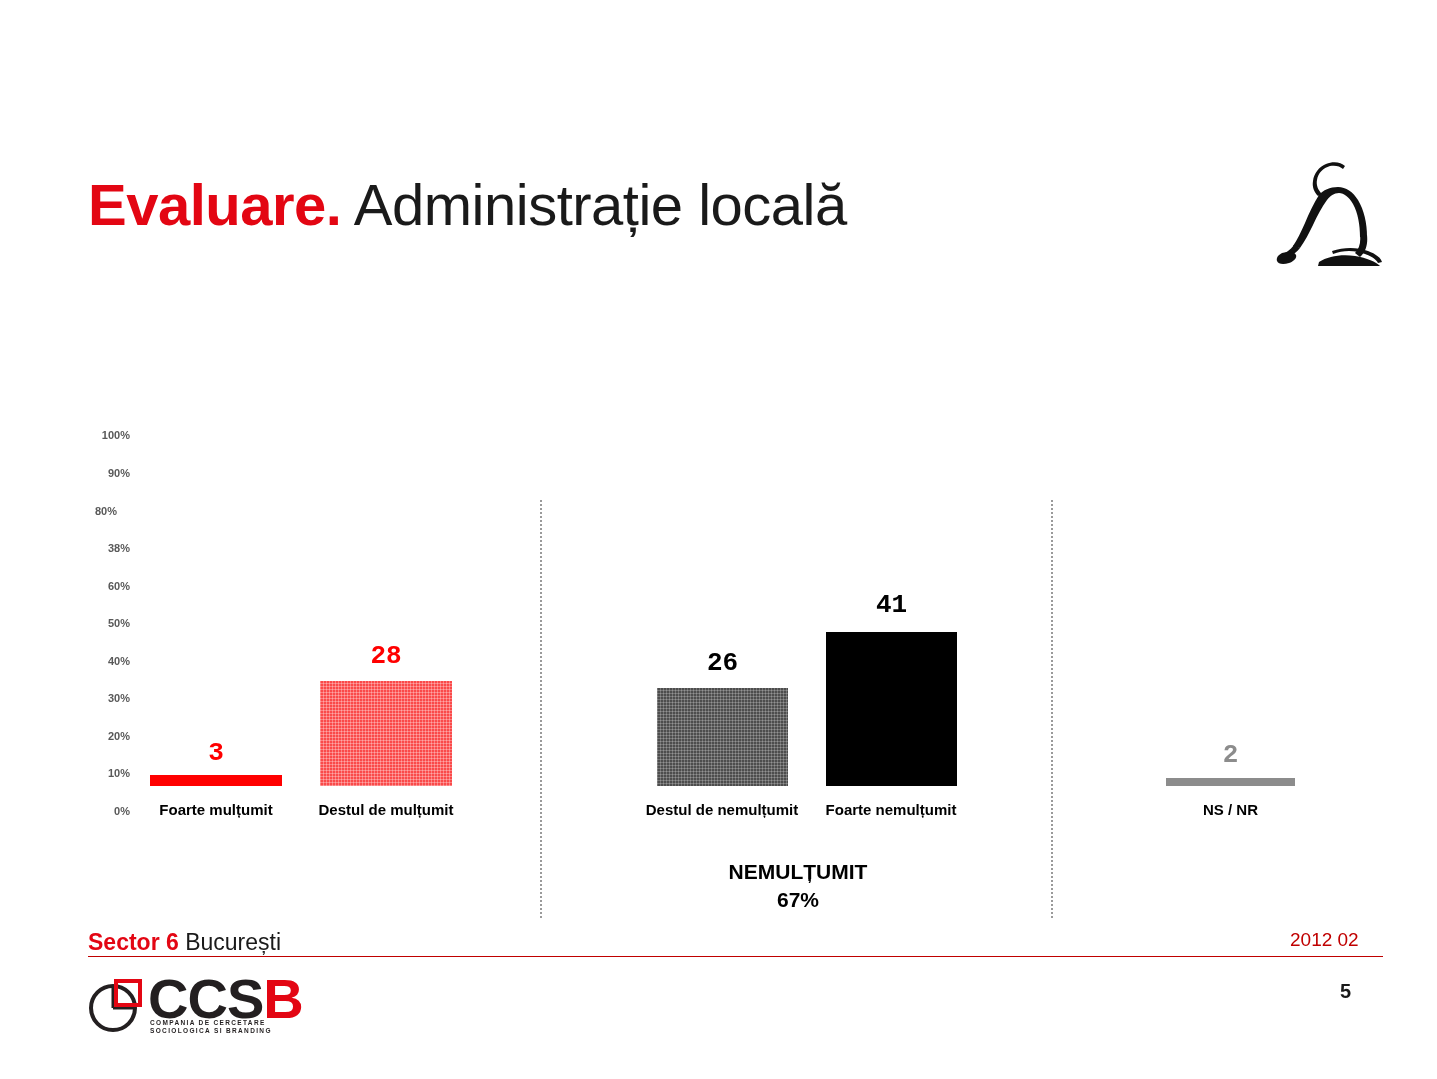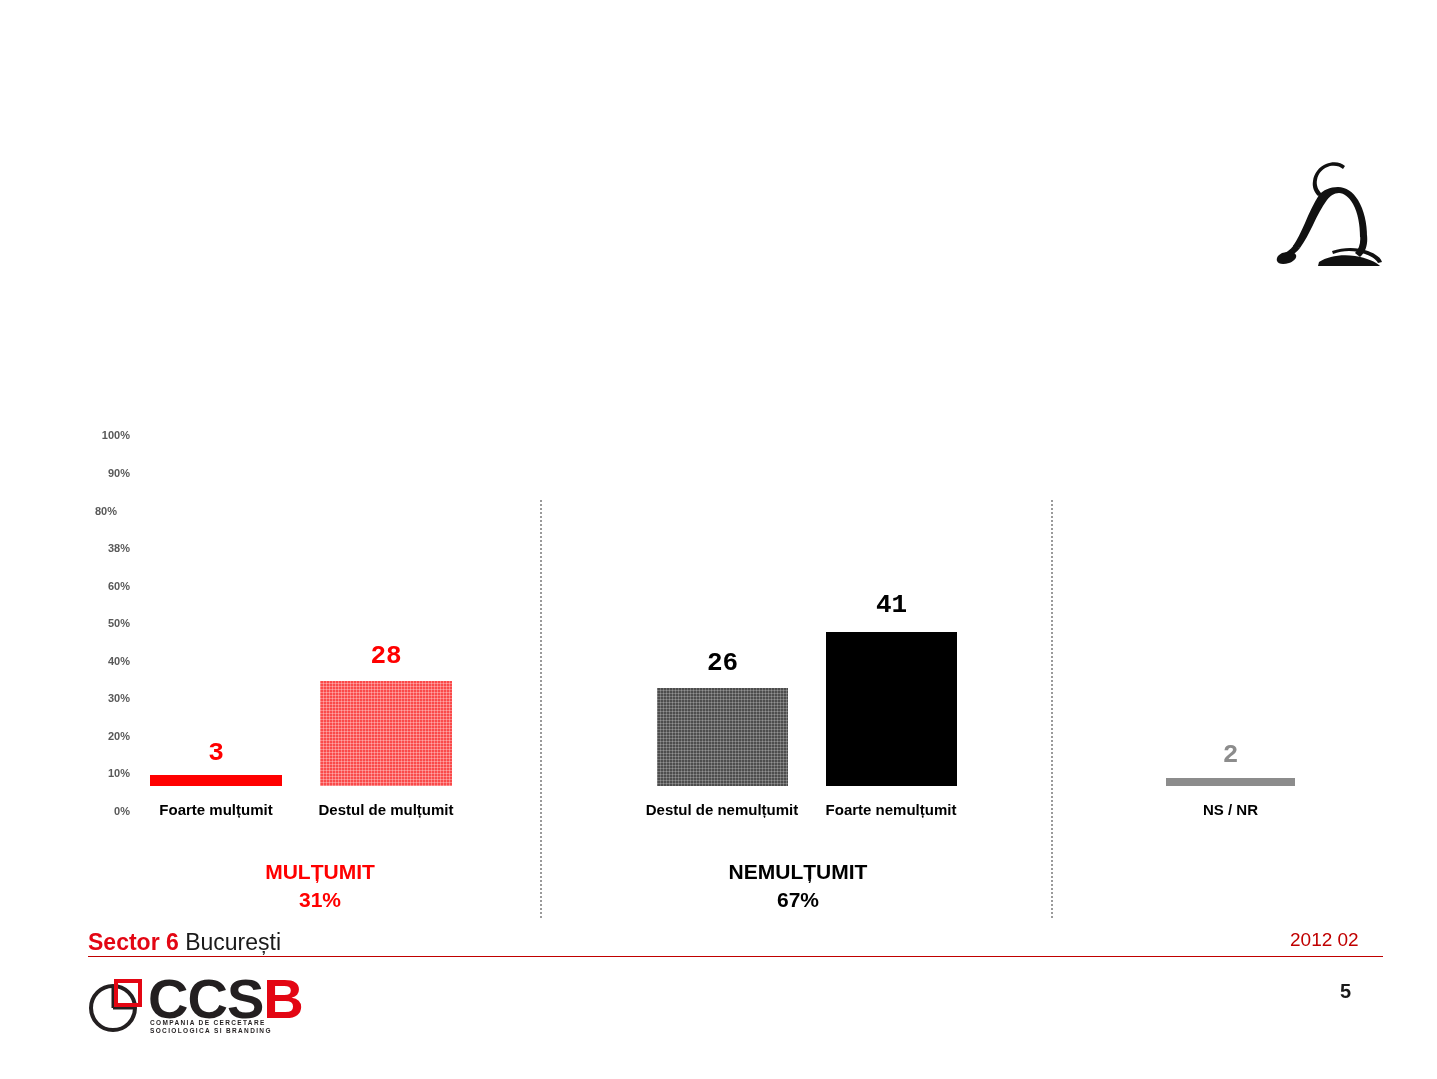--- a/index.html
+++ b/index.html
@@ -217,20 +217,21 @@
     color: #231f20;
     line-height: 8px;
     white-space: nowrap;
   }
 </style>
 </head>
 <body>
 
 <div id="slide">
 
+  <div id="title"><span class="accent">Evaluare.</span><span class="rest"> Administrație locală</span></div>
 
   <div id="brush-logo">
     <svg viewBox="0 0 118 112" width="118" height="112" aria-hidden="true">
       <g fill="#111111">
 
         <path d="M54 9 C47 12 42 18 41 26 C40 32 42 37 46 41 L50 39 C46 35 44 30 45 25 C46 18 51 13 58 11 C63 10 68 11 71 14 L73 11 C69 7 61 6 54 9 Z"></path>
 
         <path d="M47 40 C42 48 37 58 33 68 C29 77 25 85 21 91 L28 93 C33 86 37 78 41 70 C45 61 50 52 55 45 C58 41 62 38 67 38 C72 38 77 42 81 49 C86 58 88 70 88 82 L95 82 C95 68 92 55 86 45 C81 37 74 32 66 32 C58 32 51 35 47 40 Z"></path>
 
         <path d="M22 90 C18 95 14 98 10 99 L11 104 C17 103 23 99 28 93 Z"></path>
@@ -282,24 +283,20 @@
 
     <div class="catlabel" style="left:136px;  top:801px; width:160px;">Foarte mulțumit</div>
     <div class="catlabel" style="left:296px;  top:801px; width:180px;">Destul de mulțumit</div>
     <div class="catlabel" style="left:632px;  top:801px; width:180px;">Destul de nemulțumit</div>
     <div class="catlabel" style="left:801px;  top:801px; width:180px;">Foarte nemulțumit</div>
     <div class="catlabel" style="left:1166px; top:801px; width:129px;">NS / NR</div>
 
     <div class="divider" style="left:540px;  top:500px; height:418px;"></div>
     <div class="divider" style="left:1051px; top:500px; height:418px;"></div>
 
-    <div class="summary sum-red" style="left:220px; top:858px; width:200px;">
-      <div>MULȚUMIT</div>
-      <div>31%</div>
-    </div>
     <div class="summary sum-black" style="left:698px; top:858px; width:200px;">
       <div>NEMULȚUMIT</div>
       <div>67%</div>
     </div>
 
   </div>
 
   <div id="footer-left"><span class="fl-red">Sector 6</span><span class="fl-black"> București</span></div>
   <div id="footer-right">2012 02</div>
   <div id="footer-rule"></div>

